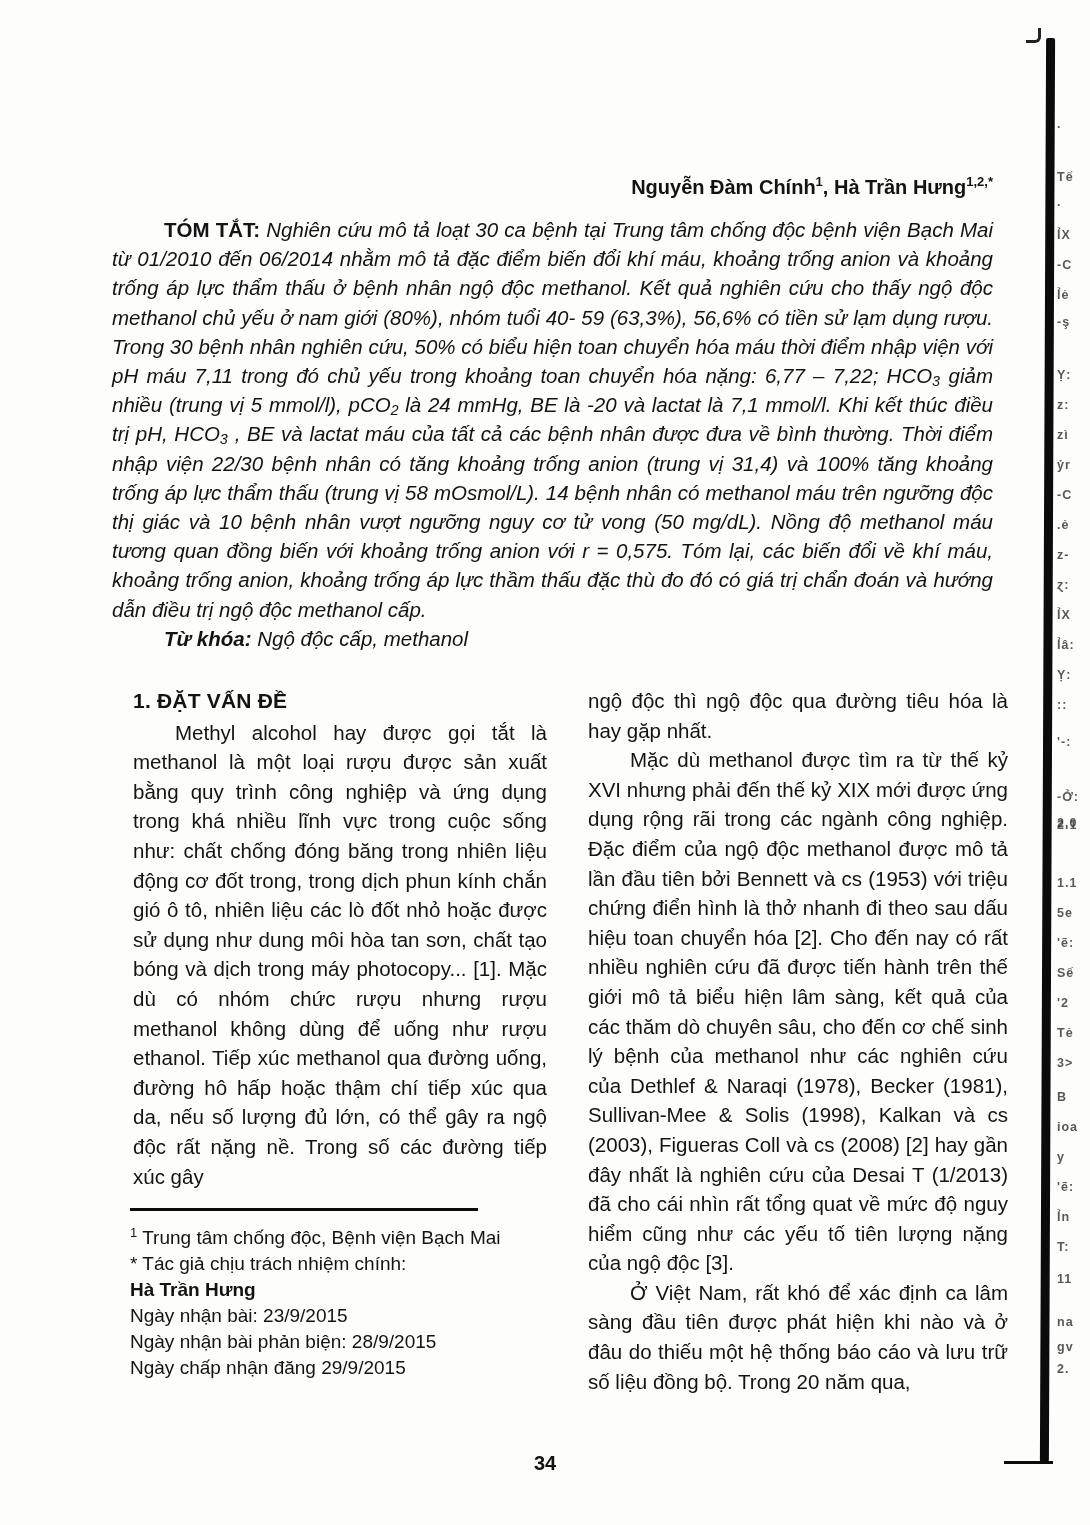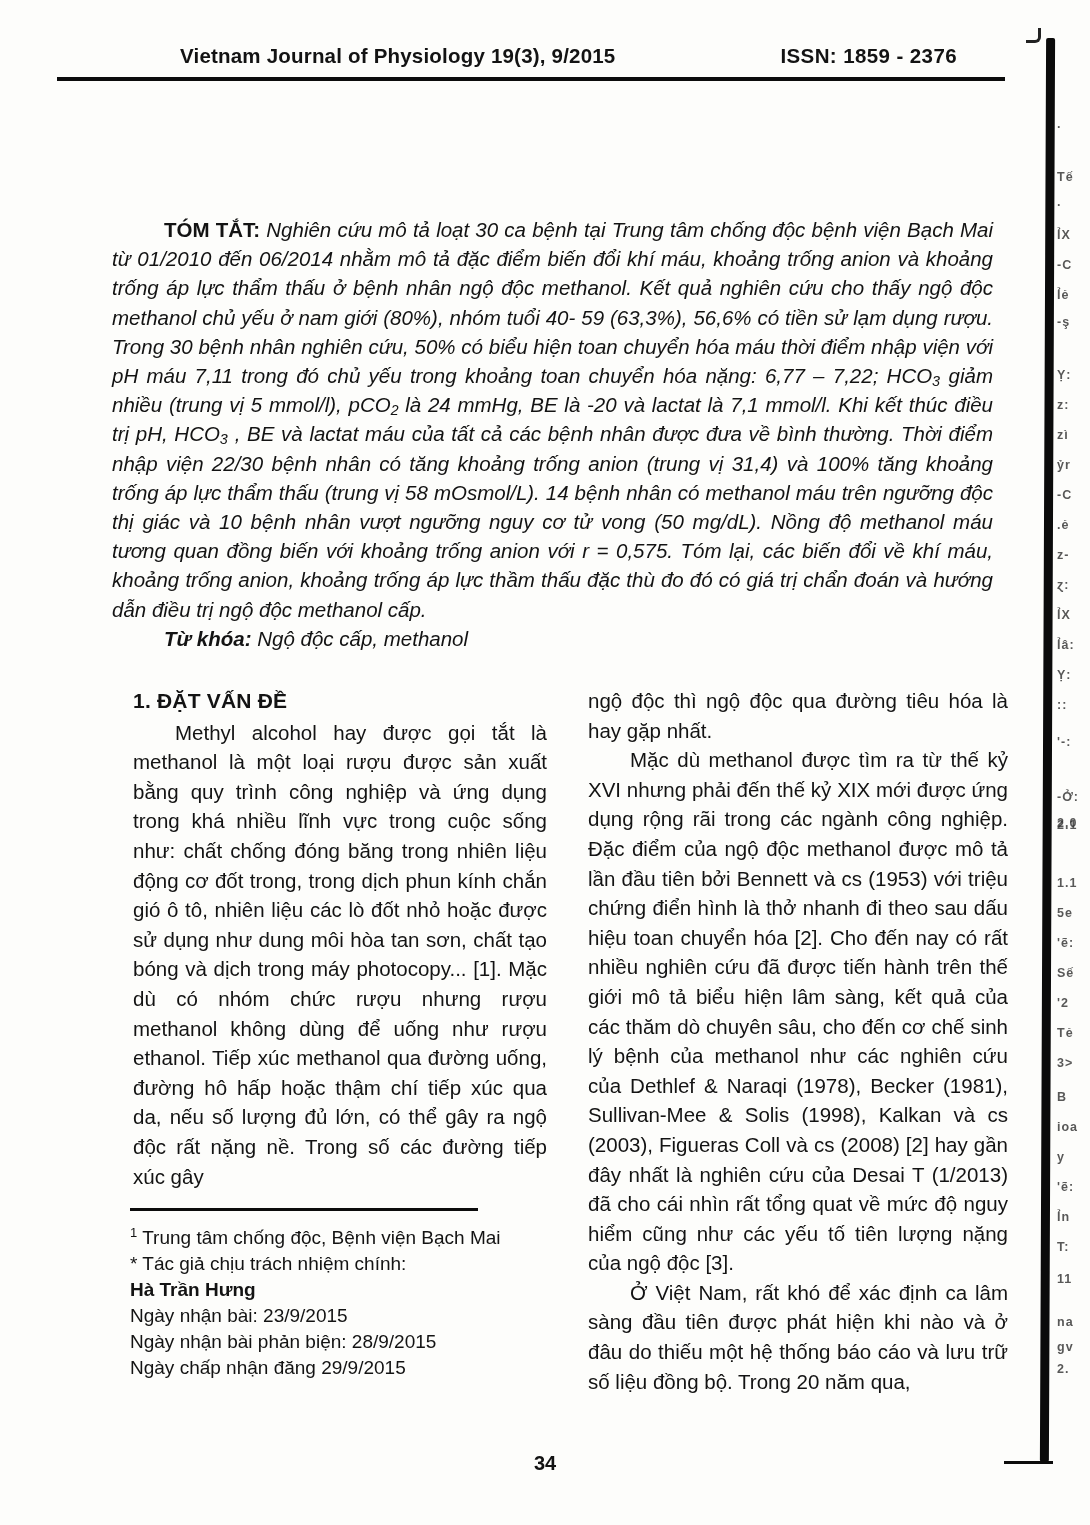--- a/index.html
+++ b/index.html
@@ -58,26 +58,23 @@
                border-right:3px solid #222;border-bottom:3px solid #222;border-radius:0 0 6px 0;}
   .bleed-col{position:absolute;left:1057px;top:0;width:33px;height:1525px;}
   .bleed{position:absolute;left:0;color:#2f2f2f;font-size:12.5px;font-weight:bold;
          letter-spacing:1px;opacity:.8;filter:blur(.4px);white-space:nowrap;}
 </style>
 </head>
 <body>
 
 <div class="page">
 
-  <div class="header">
-    <span class="journal">Vietnam Journal of Physiology 19(3), 9/2015</span>
-    <span class="issn">ISSN: 1859 - 2376</span>
-  </div>
 
 
+  <div class="authors"><span>Nguyễn Đàm Chính</span><sup>1</sup><span>, </span><span>Hà Trần Hưng</span><sup>1,2,*</sup></div>
 
   <div class="abstract">
     <p class="abs"><b class="abs-label">TÓM TẮT:</b> <span>Nghiên cứu mô tả loạt 30 ca bệnh tại Trung tâm chống độc bệnh viện Bạch Mai từ 01/2010 đến 06/2014 nhằm mô tả đặc điểm biến đổi khí máu, khoảng trống anion và khoảng trống áp lực thẩm thấu ở bệnh nhân ngộ độc methanol. Kết quả nghiên cứu cho thấy ngộ độc methanol chủ yếu ở nam giới (80%), nhóm tuổi 40- 59 (63,3%), 56,6% có tiền sử lạm dụng rượu. Trong 30 bệnh nhân nghiên cứu, 50% có biểu hiện toan chuyển hóa máu thời điểm nhập viện với pH máu 7,11 trong đó chủ yếu trong khoảng toan chuyển hóa nặng: 6,77 – 7,22; HCO₃ giảm nhiều (trung vị 5 mmol/l), pCO₂ là 24 mmHg, BE là -20 và lactat là 7,1 mmol/l. Khi kết thúc điều trị pH, HCO₃ , BE và lactat máu của tất cả các bệnh nhân được đưa về bình thường. Thời điểm nhập viện 22/30 bệnh nhân có tăng khoảng trống anion (trung vị 31,4) và 100% tăng khoảng trống áp lực thẩm thấu (trung vị 58 mOsmol/L). 14 bệnh nhân có methanol máu trên ngưỡng độc thị giác và 10 bệnh nhân vượt ngưỡng nguy cơ tử vong (50 mg/dL). Nồng độ methanol máu tương quan đồng biến với khoảng trống anion với r = 0,575. Tóm lại, các biến đổi về khí máu, khoảng trống anion, khoảng trống áp lực thầm thấu đặc thù đo đó có giá trị chẩn đoán và hướng dẫn điều trị ngộ độc methanol cấp.</span></p>
     <p class="kw"><b class="kw-label">Từ khóa:</b> <span>Ngộ độc cấp, methanol</span></p>
   </div>
 
   <div class="col col-left">
     <h2>1. ĐẶT VẤN ĐỀ</h2>
     <p class="indent">Methyl alcohol hay được gọi tắt là methanol là một loại rượu được sản xuất bằng quy trình công nghiệp và ứng dụng trong khá nhiều lĩnh vực trong cuộc sống như: chất chống đóng băng trong nhiên liệu động cơ đốt trong, trong dịch phun kính chắn gió ô tô, nhiên liệu các lò đốt nhỏ hoặc được sử dụng như dung môi hòa tan sơn, chất tạo bóng và dịch trong máy photocopy... [1]. Mặc dù có nhóm chức rượu nhưng rượu methanol không dùng để uống như rượu ethanol. Tiếp xúc methanol qua đường uống, đường hô hấp hoặc thậm chí tiếp xúc qua da, nếu số lượng đủ lớn, có thể gây ra ngộ độc rất nặng nề. Trong số các đường tiếp xúc gây</p>
   </div>

